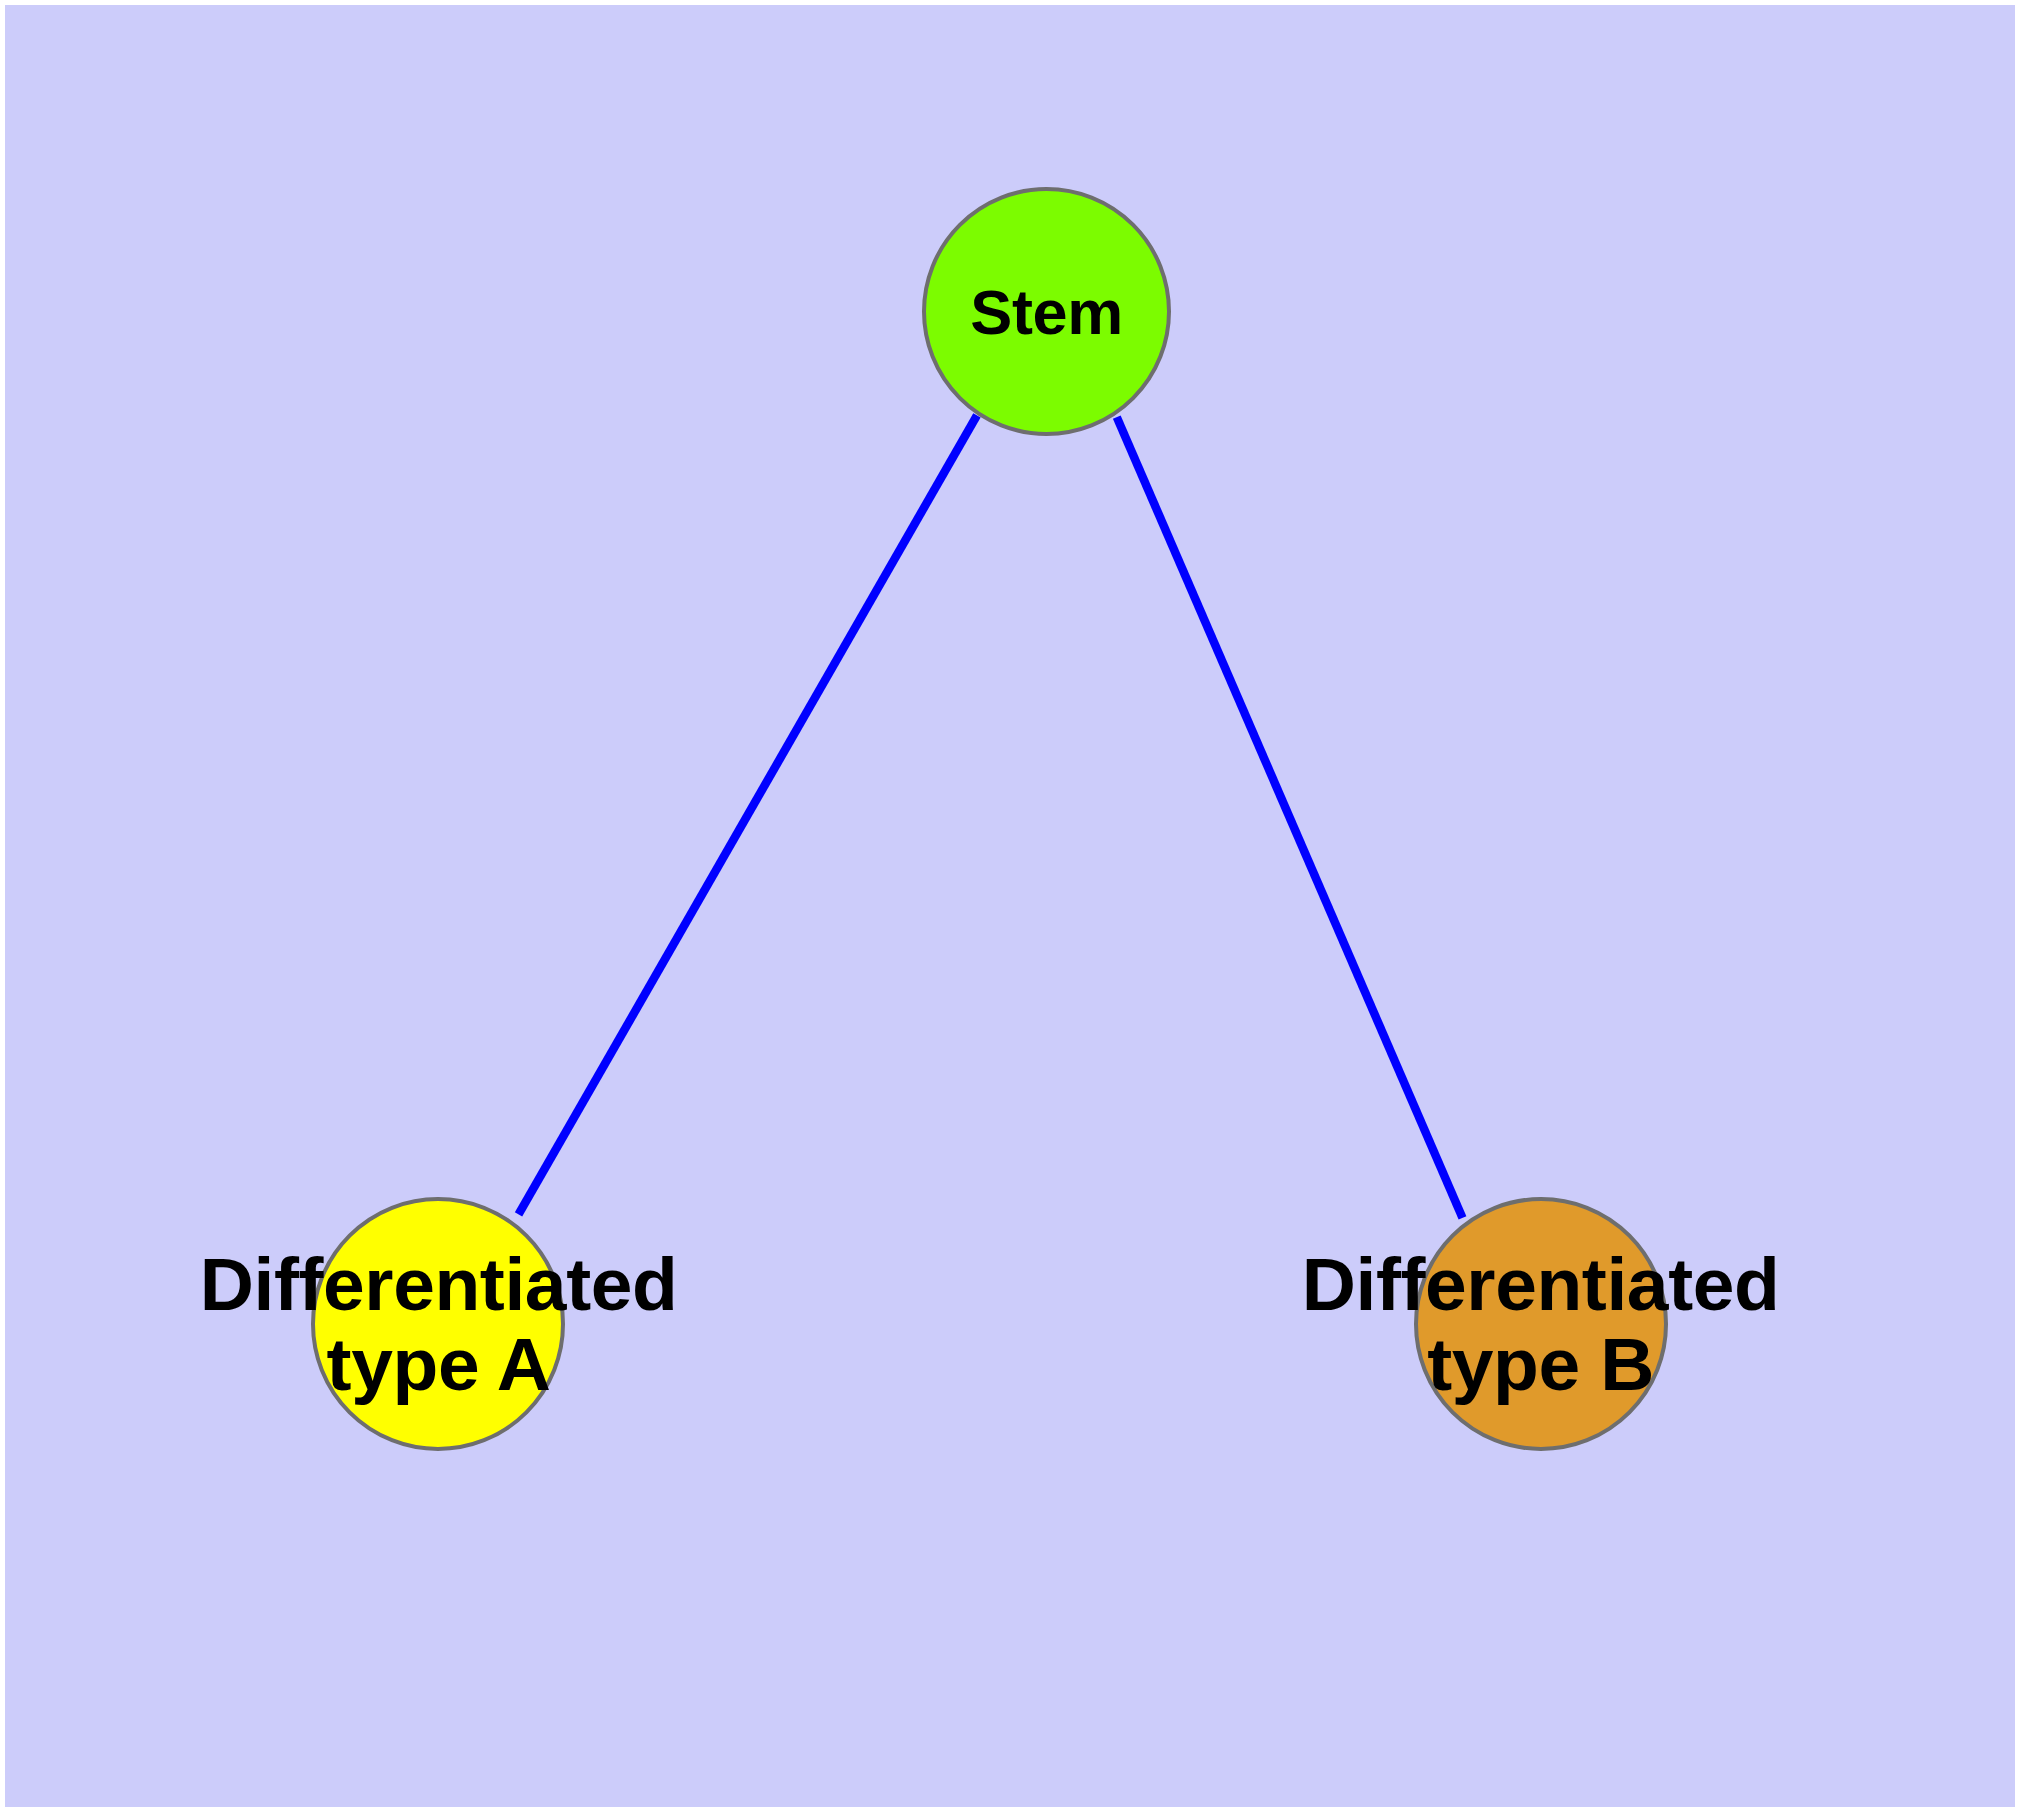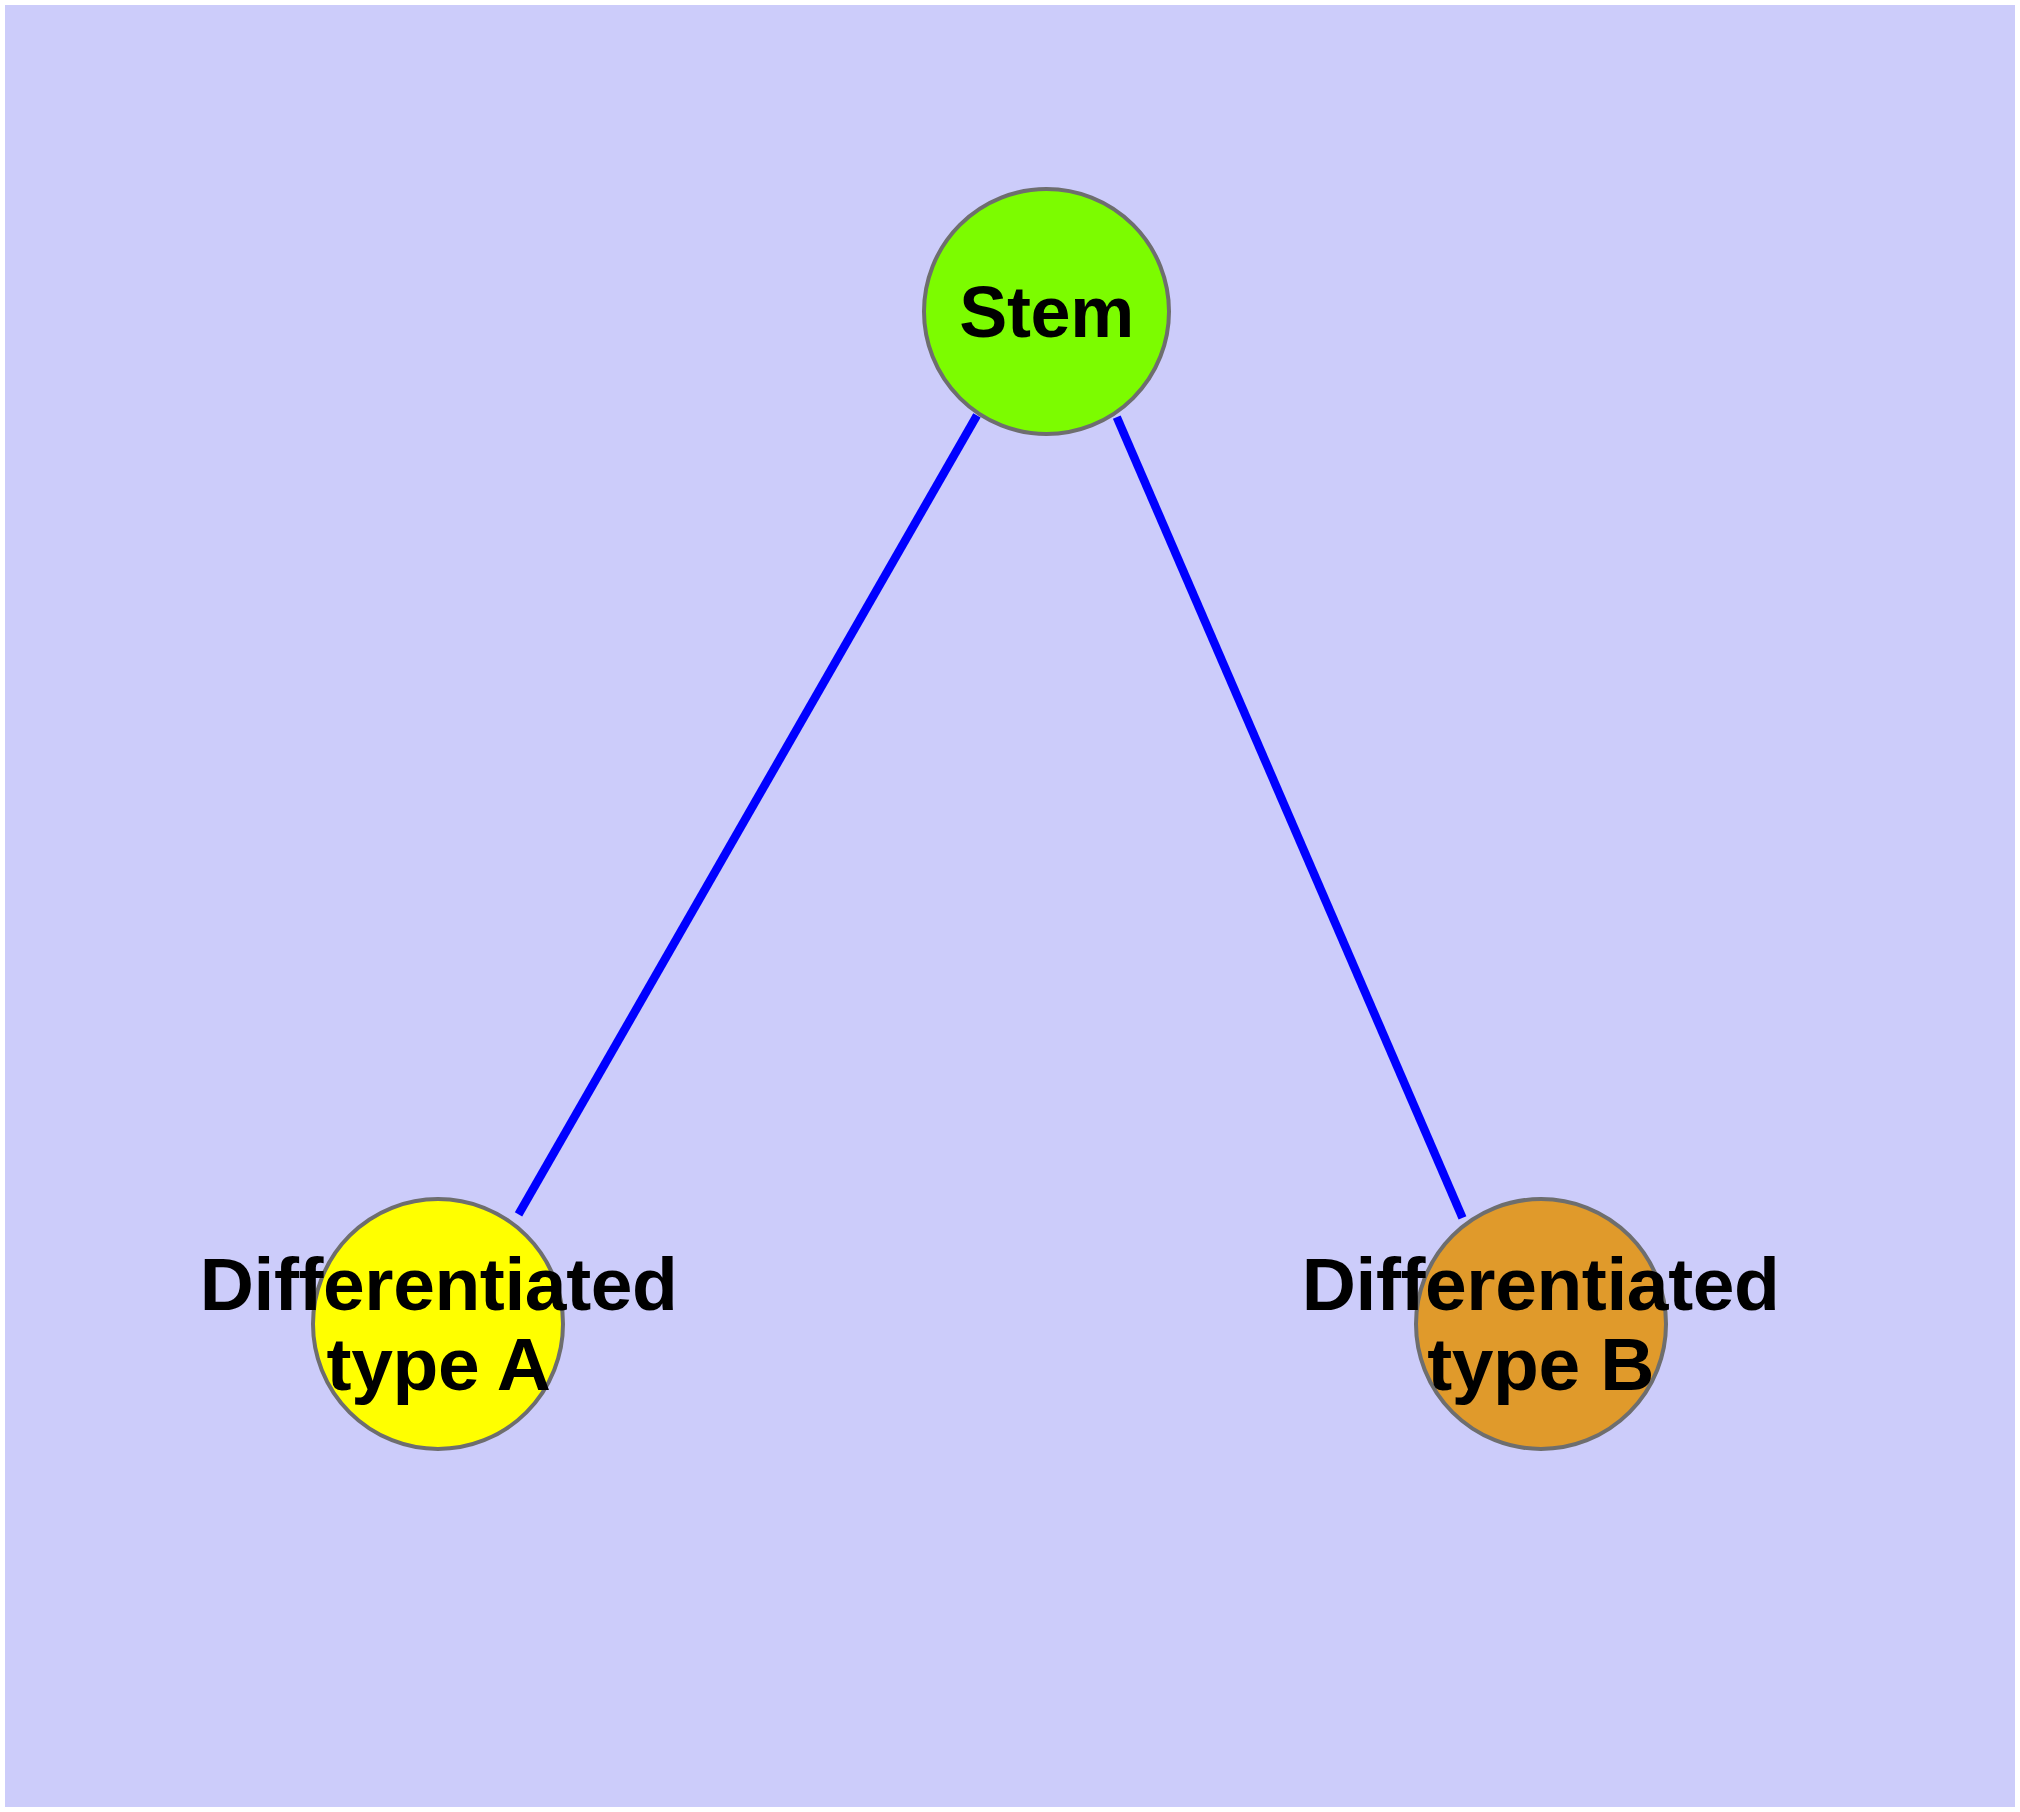--- a/index.html
+++ b/index.html
@@ -67,21 +67,21 @@
       <g id="edges-group">
           <line x1="1147" y1="484" x2="606" y2="1427" stroke="#0000ff" stroke-width="10" stroke-linecap="butt"></line>
           <line x1="1312" y1="486" x2="1720" y2="1431" stroke="#0000ff" stroke-width="10" stroke-linecap="butt"></line>
         </g>
     </svg>
 
     <div id="nodes-layer">
         <div class="graph-node" style="left: 917px; top: 182px; width: 249px; height: 249px; background: rgb(124, 252, 0); border-color: rgb(110, 110, 110);"></div>
         <div class="graph-node" style="left: 306px; top: 1192px; width: 254px; height: 254px; background: rgb(255, 255, 0); border-color: rgb(110, 110, 110);"></div>
         <div class="graph-node" style="left: 1409px; top: 1192px; width: 254px; height: 254px; background: rgb(224, 154, 43); border-color: rgb(110, 110, 110);"></div>
-        <div class="node-label" style="font-size: 72px; color: rgb(0, 0, 0); width: 1017px; left: 533px; top: 307px; transform: translateY(-50%);">Stem</div>
+        <div class="node-label" style="font-size: 63px; color: rgb(0, 0, 0); width: 1017px; left: 533px; top: 307px; transform: translateY(-50%);">Stem</div>
         <div class="node-label" style="font-size: 75px; color: rgb(0, 0, 0); width: 1017px; left: -75px; top: 1319px; transform: translateY(-50%);">Differentiated
 type A</div>
         <div class="node-label" style="font-size: 75px; color: rgb(0, 0, 0); width: 1017px; left: 1027px; top: 1319px; transform: translateY(-50%);">Differentiated
 type B</div>
       </div>
 
   </div>
 </div>
 
 

